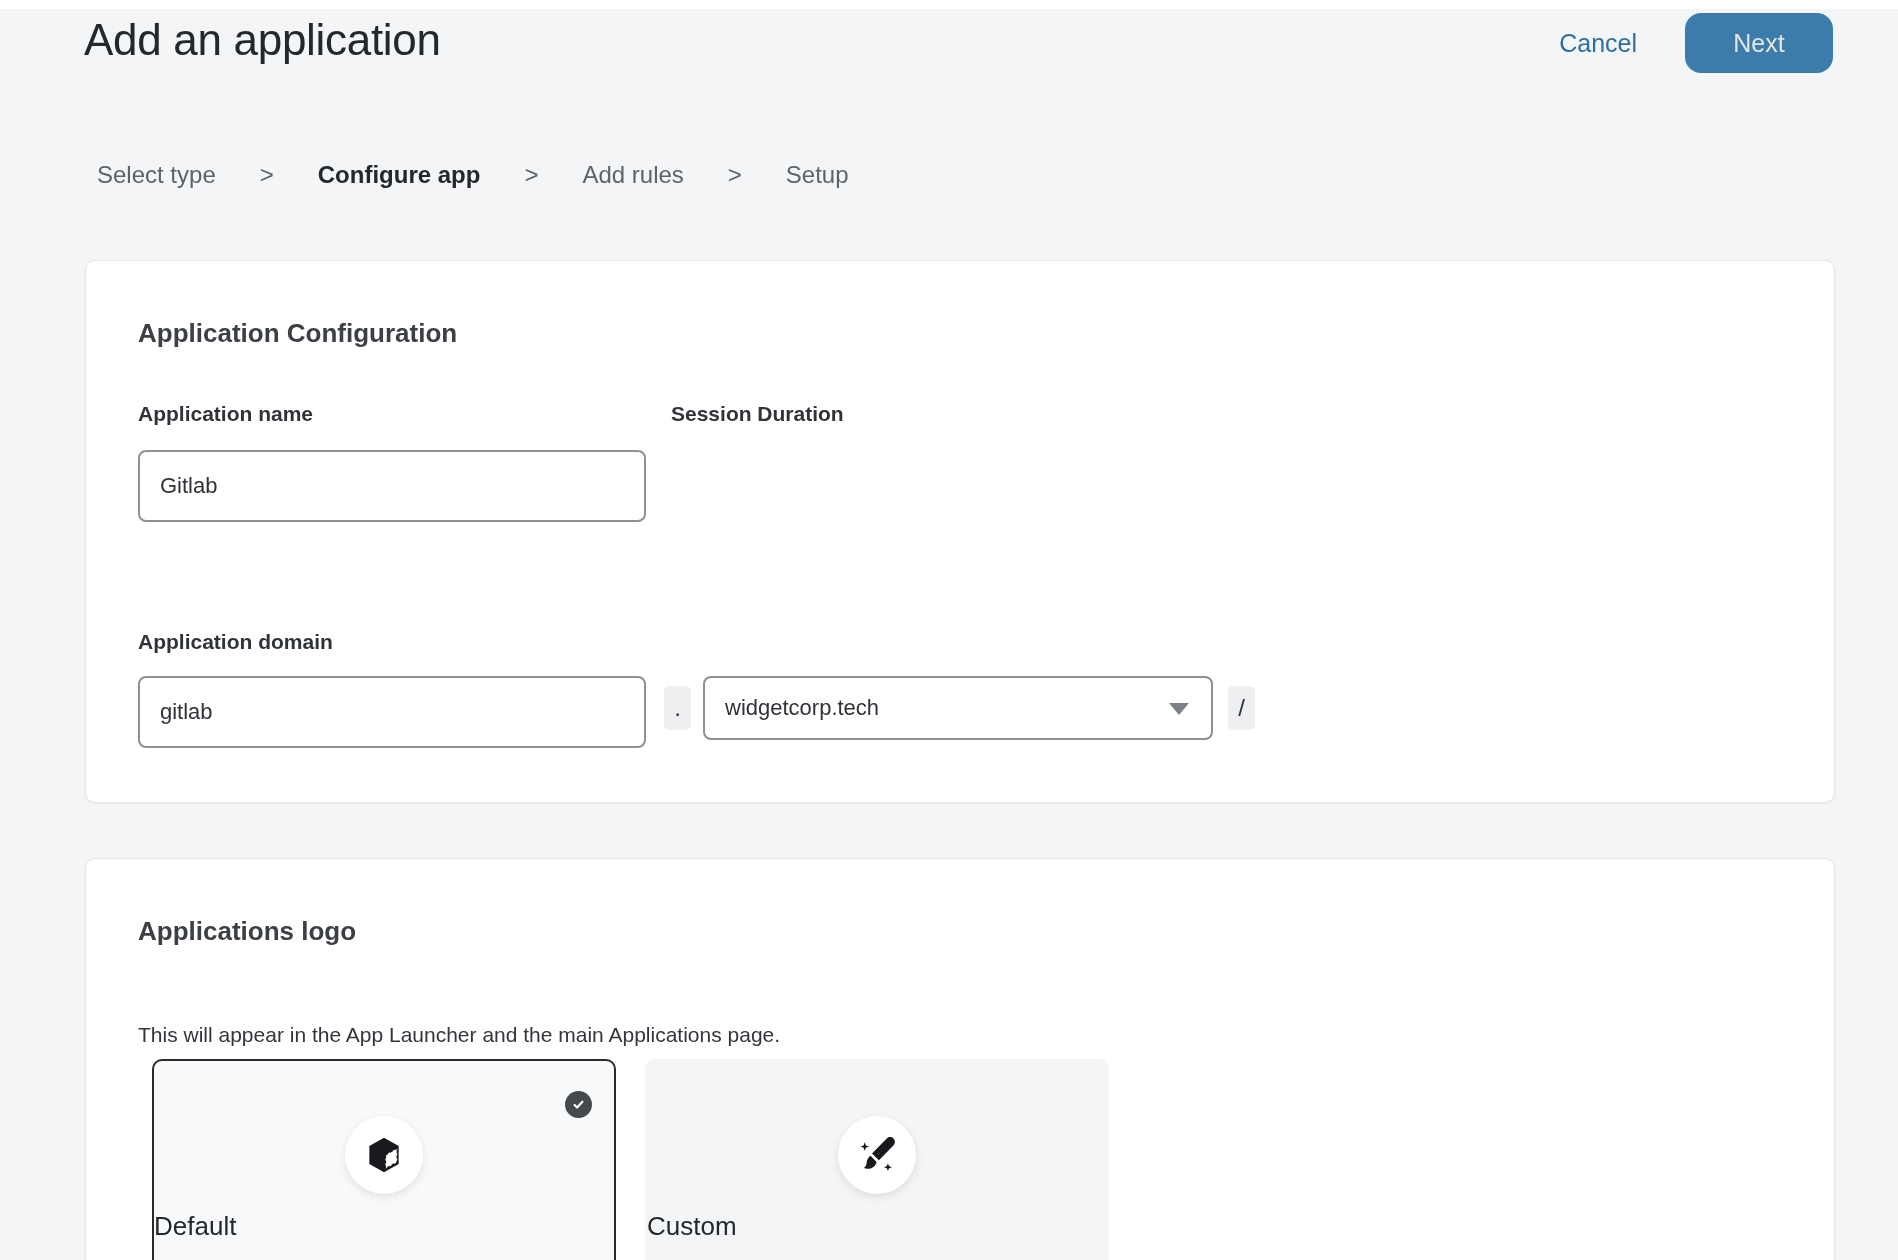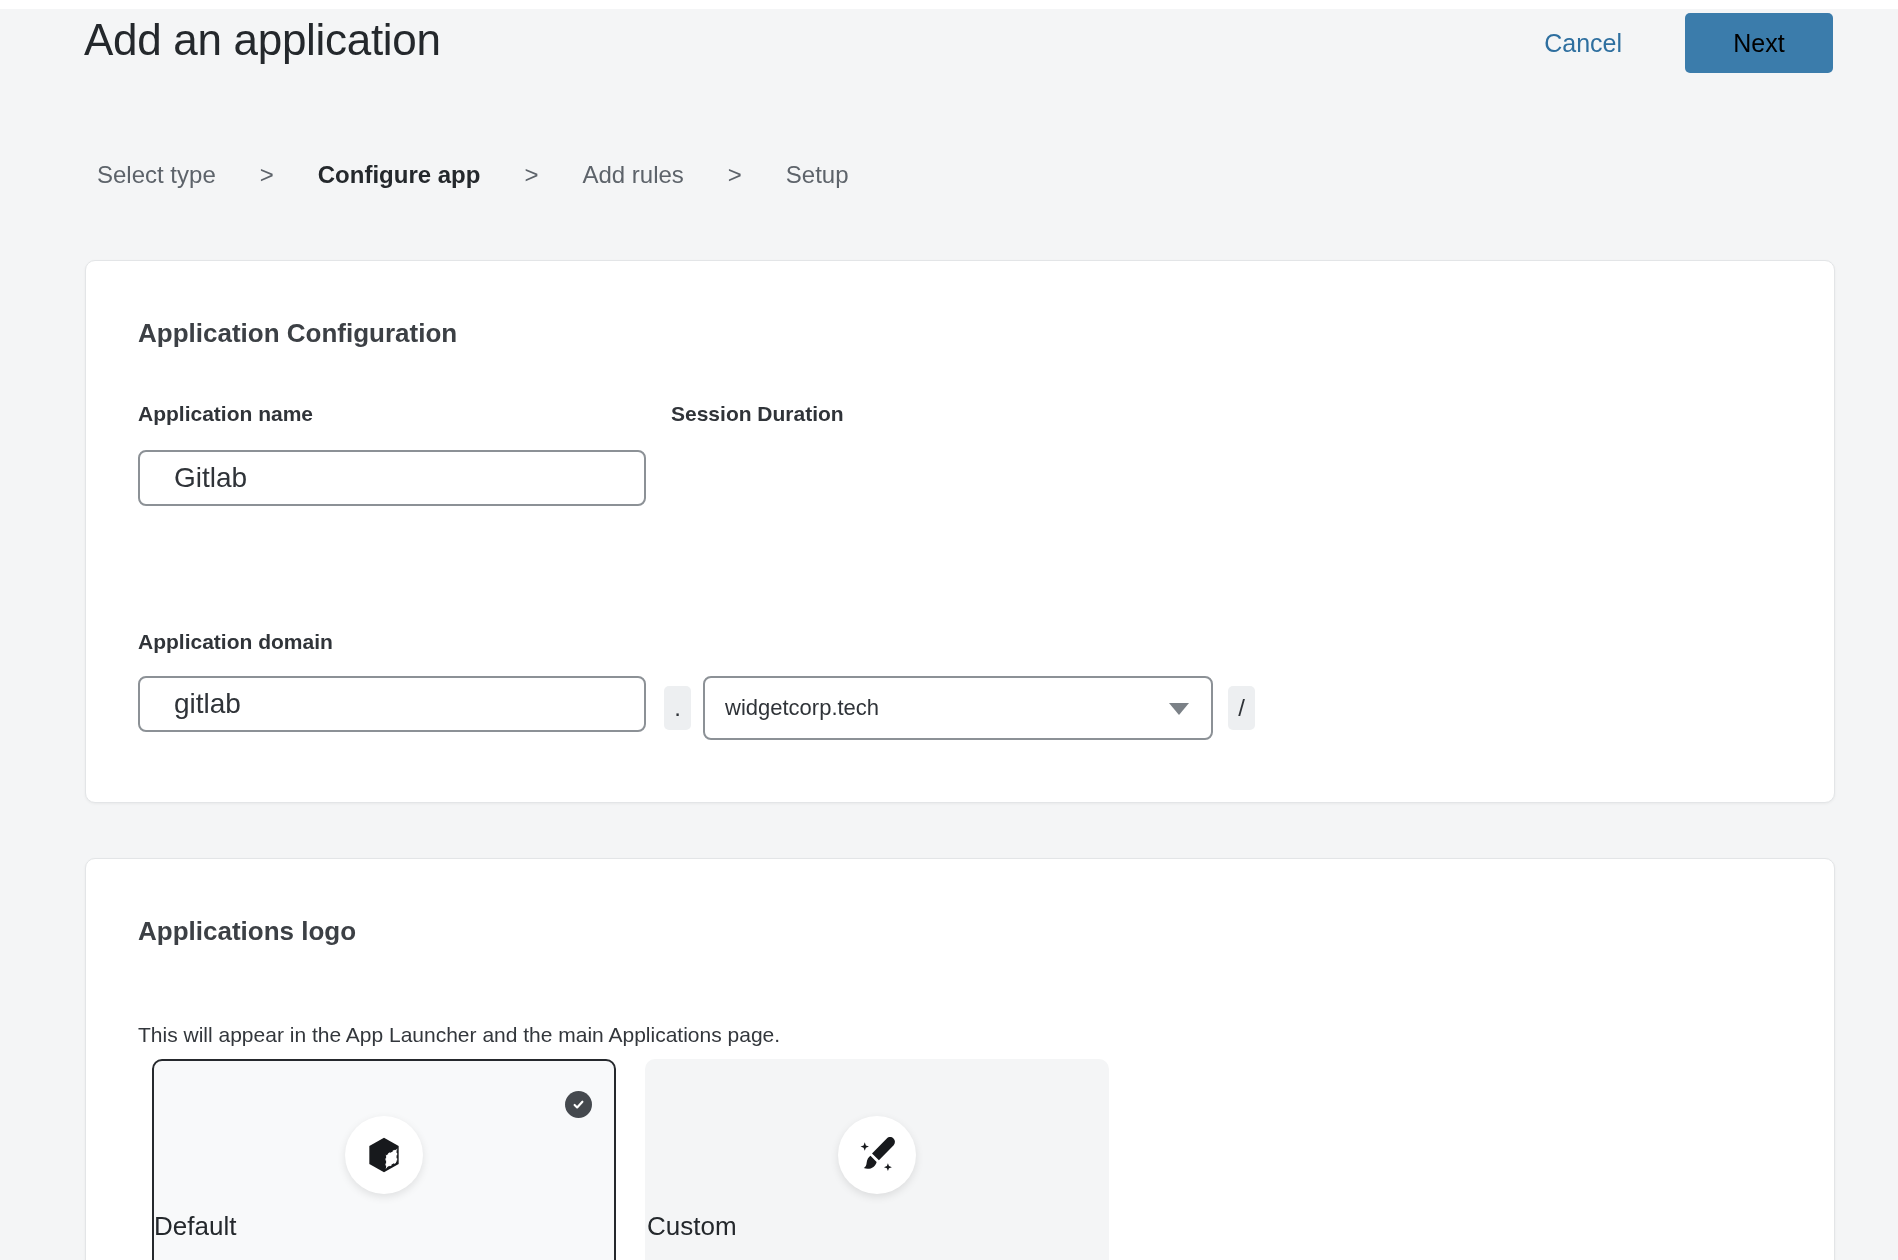--- a/index.html
+++ b/index.html
@@ -14,29 +14,29 @@
   .top-strip{position:absolute;top:0;left:0;width:1898px;height:9px;background:#ffffff}
 
   
   .page-title{
     position:absolute;left:84px;top:12px;margin:0;
     font-size:44px;font-weight:400;line-height:56px;
     color:#24282c;letter-spacing:-.3px;
   }
   .header-actions{
     position:absolute;top:13px;right:65px;height:60px;
-    display:flex;align-items:center;gap:63px;
+    display:flex;align-items:center;gap:48px;
   }
   .cancel-link{
     background:none;border:0;padding:0;cursor:pointer;
     font-family:inherit;font-size:25px;color:#2e6f9f;
   }
   .next-button{
-    width:148px;height:60px;border:0;border-radius:5px;cursor:pointer;
-    background:#3b7cab;color:#000000;font-family:inherit;font-size:25px;
+    width:148px;height:60px;border:0;border-radius:16px;cursor:pointer;
+    background:#3b7cab;color:#e5e5e5;font-family:inherit;font-size:25px;
   }
 
   
   .breadcrumb{
     position:absolute;left:97px;top:160px;
     display:flex;align-items:center;gap:44px;
     font-size:24px;line-height:30px;color:#5d636a;
   }
   .crumb{cursor:pointer}
   .crumb.active{font-weight:700;color:#24282c}
@@ -58,23 +58,23 @@
   .card-logo h2{top:56px}
 
   .field-label{
     position:absolute;font-size:21px;line-height:26px;font-weight:700;color:#303439;
   }
   .lbl-name{left:52px;top:140px}
   .lbl-session{left:585px;top:140px}
   .lbl-domain{left:52px;top:368px}
 
   .text-input{
-    position:absolute;height:56px;box-sizing:border-box;
+    position:absolute;height:72px;box-sizing:border-box;
     border:2px solid #8c9196;border-radius:8px;background:#ffffff;
-    font-family:inherit;font-size:28px;color:#2f3338;padding:0 34px;outline:none;
+    font-family:inherit;font-size:22px;color:#2f3338;padding:0 20px;outline:none;
   }
   .text-input::placeholder{color:#6a7077;opacity:1}
   .inp-name{left:52px;top:189px;width:508px}
   .inp-sub{left:52px;top:415px;width:508px}
   .inp-path{left:1183px;top:415px;width:509px}
 
   .select{
     position:absolute;height:64px;box-sizing:border-box;cursor:pointer;
     border:2px solid #8c9196;border-radius:8px;background:#ffffff;
     display:flex;align-items:center;padding:0 52px 0 20px;

